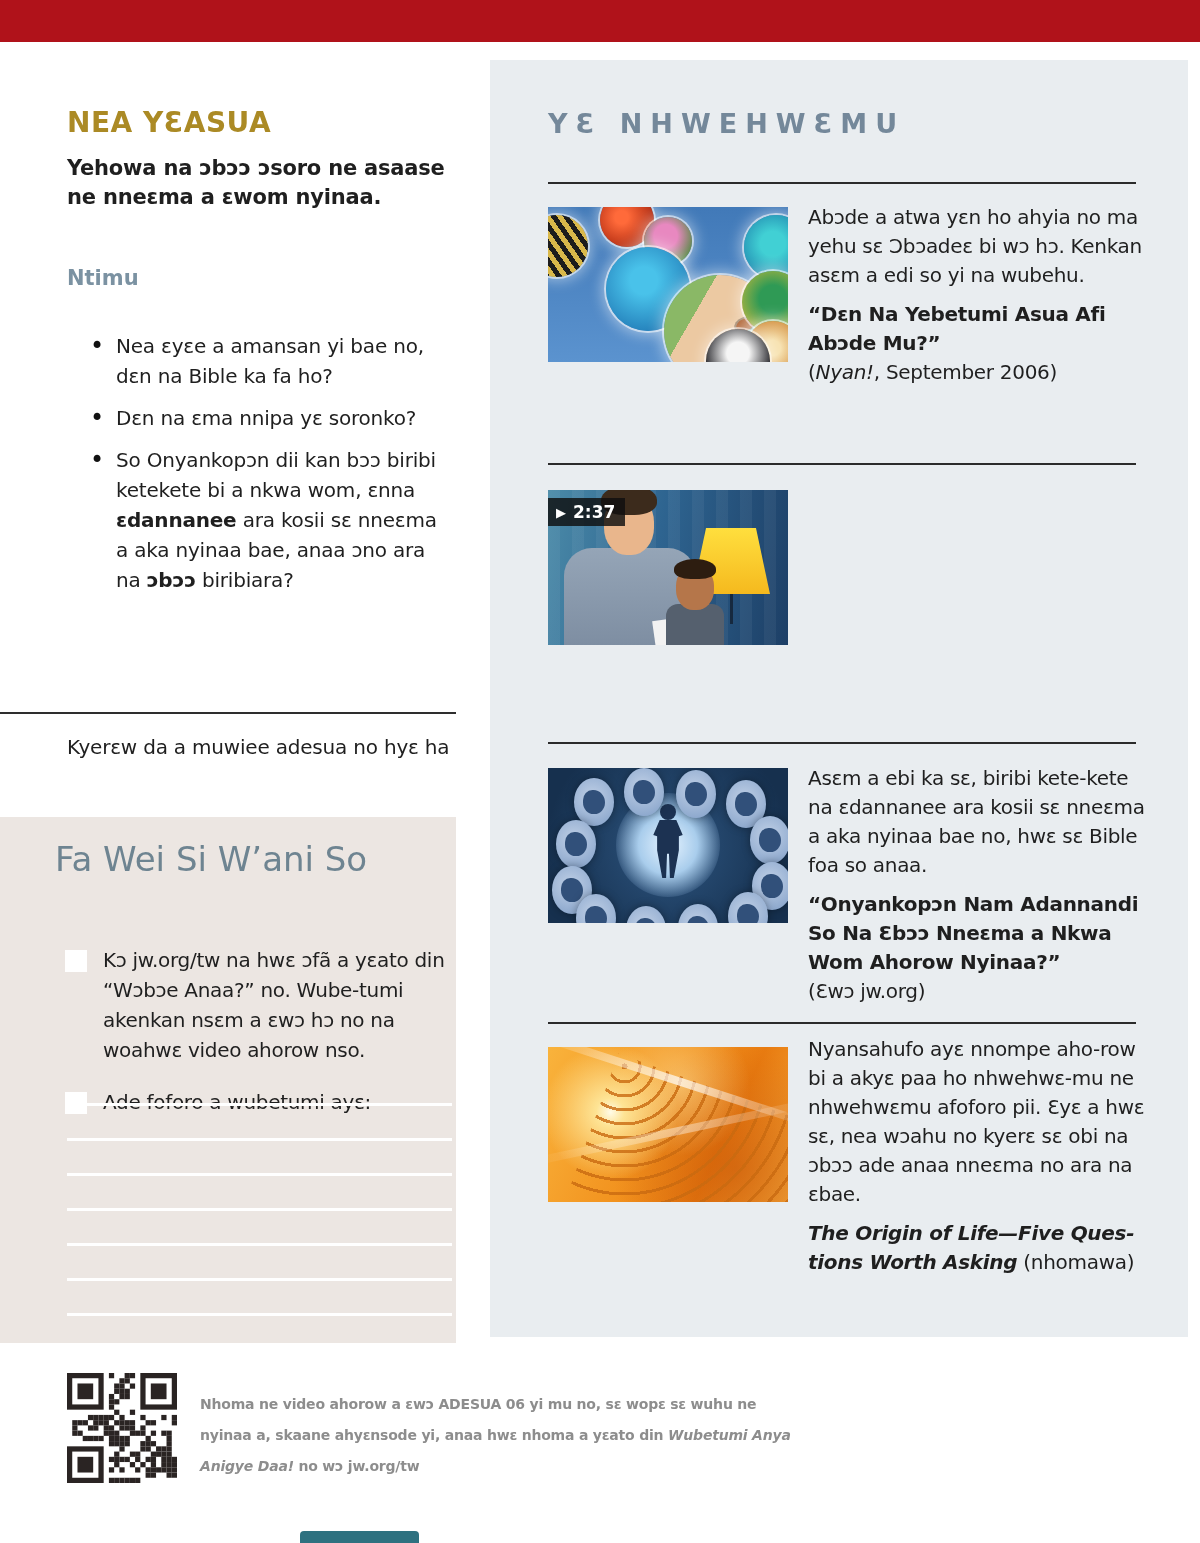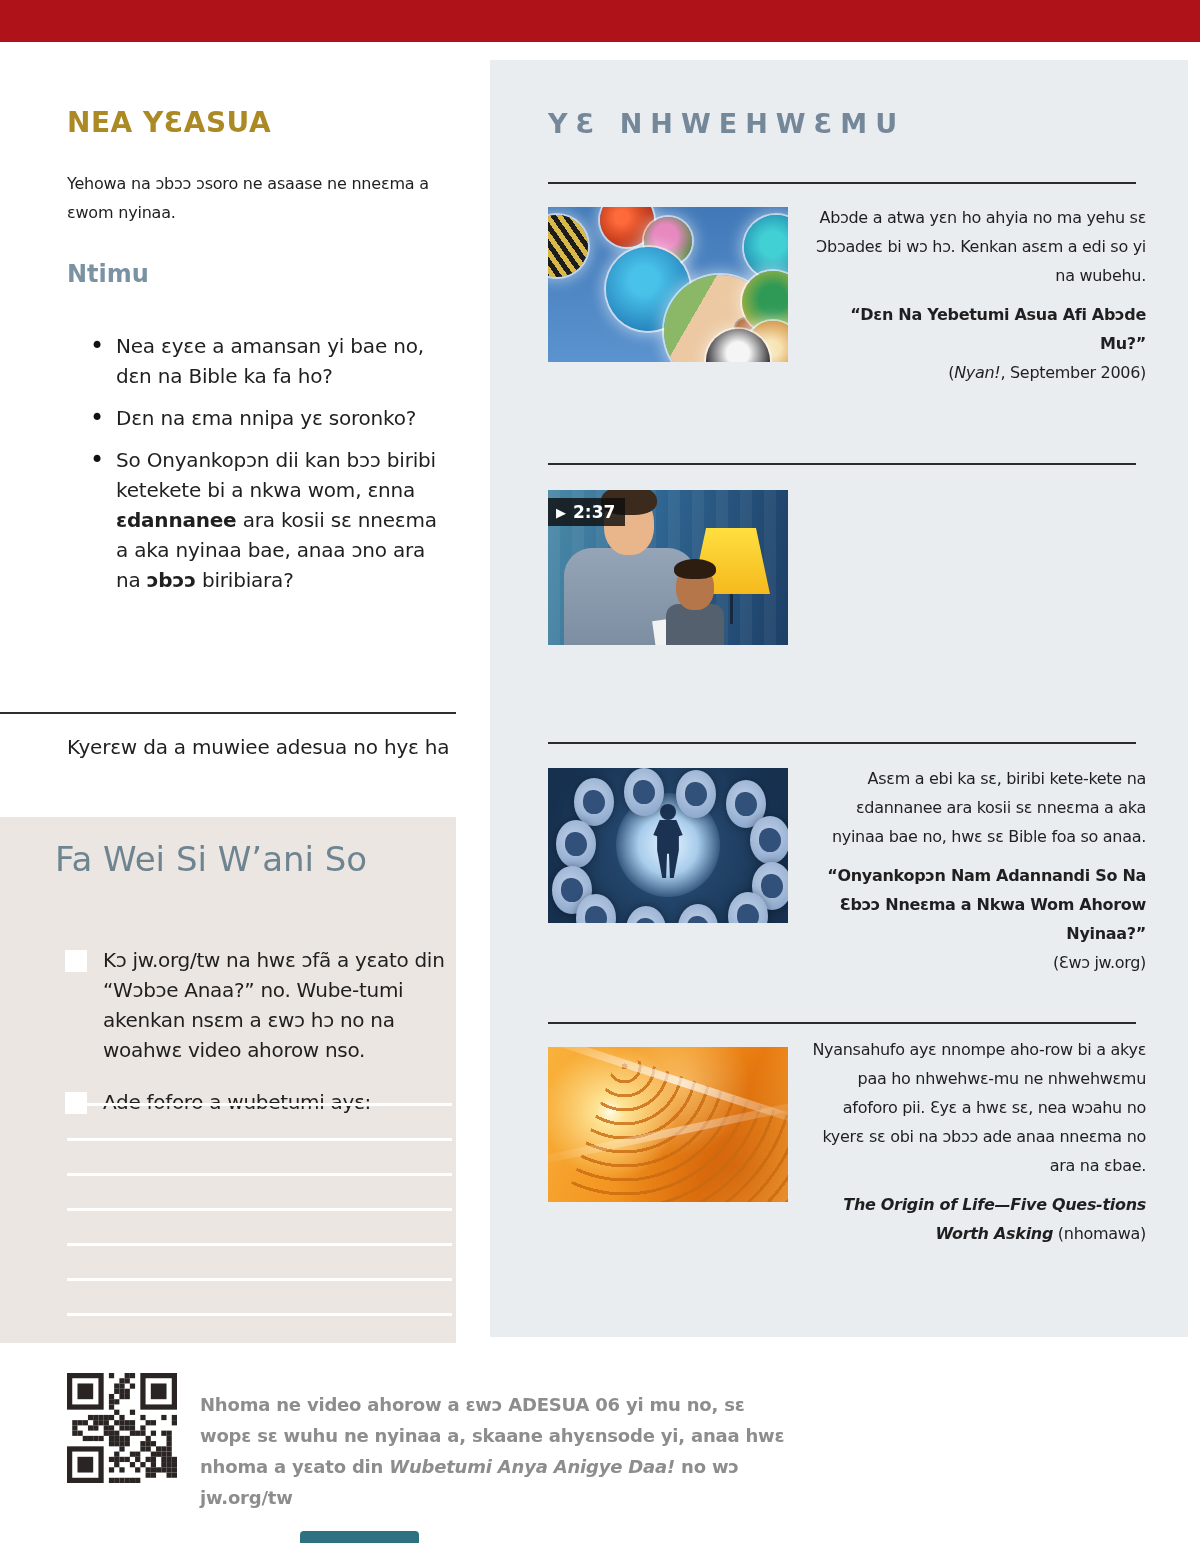--- a/index.html
+++ b/index.html
@@ -6,22 +6,22 @@
   html,body { background:#ffffff; }
   body { font-family:"DejaVu Sans","Liberation Sans",sans-serif; color:#1f1f1f; }
   .page { position:relative; width:1200px; height:1543px; background:#fff; overflow:hidden; margin:0 auto; }
 
   
   .topbar { position:absolute; left:0; top:0; width:1200px; height:42px; background:#b0121a; }
   .bottom-tab { position:absolute; left:300px; top:1531px; width:119px; height:12px; background:#2e7180; border-radius:4px 4px 0 0; }
 
   
   .l-title { position:absolute; left:67px; top:106px; font-size:28px; font-weight:bold; letter-spacing:.5px; color:#ab8a25; }
-  .l-intro { position:absolute; left:67px; top:169px; width:390px; font-size:16px; line-height:29px; letter-spacing:-.2px; }
-  .l-sub { position:absolute; left:67px; top:260px; font-size:24px; font-weight:600; color:#7b92a2; }
+  .l-intro { position:absolute; left:67px; top:154px; width:390px; font-size:21px; line-height:29px; letter-spacing:-.2px;font-weight:bold; }
+  .l-sub { position:absolute; left:67px; top:266px; font-size:21px; font-weight:600; color:#7b92a2; }
   .l-bullets { position:absolute; left:88px; top:331px; width:356px; list-style:none; }
   .l-bullets li { position:relative; padding-left:28px; margin-bottom:12px; font-size:20px; line-height:30px; letter-spacing:-.2px; }
   .l-bullets li::before { content:"•"; position:absolute; left:2px; top:0; font-size:24px; line-height:30px; color:#111; }
   .b { font-weight:bold; }
   .i { font-style:italic; }
   .l-divider { position:absolute; left:0; top:712px; width:456px; height:2px; background:#2e2e2e; }
   .l-note { position:absolute; left:67px; top:733px; width:400px; font-size:20px; line-height:29px; letter-spacing:-.2px; }
 
   
   .ws-box { position:absolute; left:0; top:817px; width:456px; height:526px; background:#ece6e2; }
@@ -29,27 +29,27 @@
   .ws-item { position:absolute; left:65px; width:383px;margin-top:42px; }
   .ws-item .ck { position:absolute; left:0; top:5px; width:22px; height:22px; background:#ffffff; }
   .ws-item .ck-text { display:block; margin-left:38px; font-size:20px; line-height:30px; letter-spacing:-.3px; }
   .ws-item1 { top:86px; }
   .ws-item2 { top:228px; }
   .ws-lines { position:absolute; left:67px; right:4px; top:0; }
   .ws-line { position:absolute; left:0; right:0; height:3px; background:#ffffff; }
 
   
   .qr { position:absolute; left:67px; top:1373px; width:110px; height:110px; }
-  .footer-text { position:absolute; left:200px; top:1389px; width:600px; font-size:18px; font-weight:bold; color:#8d8d8d; line-height:31px; letter-spacing:-.2px; }
+  .footer-text { position:absolute; left:200px; top:1389px; width:600px; font-size:14px; font-weight:bold; color:#8d8d8d; line-height:31px; letter-spacing:-.2px; }
 
   
   .panel { position:absolute; left:490px; top:60px; width:698px; height:1277px; background:#e9edf0; }
   .r-title { position:absolute; left:548px; top:108px; font-size:27px; font-weight:bold; letter-spacing:8px; color:#74889a; }
   .r-divider { position:absolute; left:548px; width:588px; height:2px; background:#2b2b2b; }
-  .r-item-text { position:absolute; left:808px; width:338px; font-size:16px; line-height:29px; letter-spacing:-.3px;text-align:right; }
+  .r-item-text { position:absolute; left:808px; width:338px; font-size:20px; line-height:29px; letter-spacing:-.3px; }
   .r-item-text .title { display:block; margin-top:10px; }
   .r-item-text .cite { display:block; }
   .thumb { position:absolute; left:548px; width:240px; height:155px; overflow:hidden; }
 
   
   .t1 { background:linear-gradient(180deg,#4179b8 0%,#5b93cf 100%); }
   .t1 .c { position:absolute; border-radius:50%; box-shadow:0 0 0 2px rgba(255,255,255,.55), 0 0 14px 4px rgba(255,255,255,.45); }
   .c-zebra { left:-22px; top:8px; width:62px; height:62px; background:repeating-linear-gradient(55deg,#d9b84a 0 5px,#1c1c1c 5px 10px); }
   .c-redfish { left:52px; top:-14px; width:54px; height:54px; background:radial-gradient(circle at 40% 45%,#ff6a3a 15%,#b02a10 75%); }
   .c-flower { left:96px; top:10px; width:48px; height:48px; background:radial-gradient(circle at 45% 40%,#e888c0 30%,#4a8a3a 80%); }

